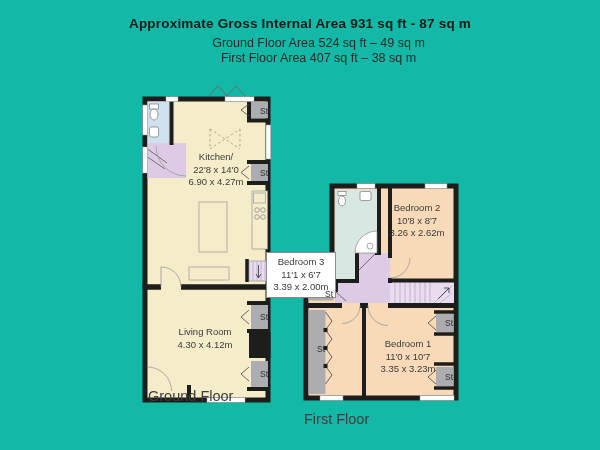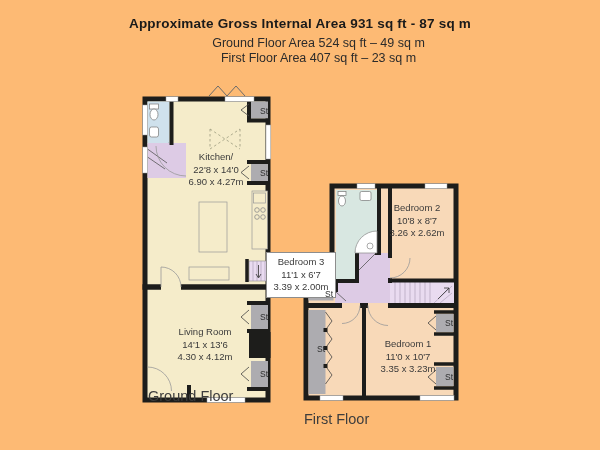--- a/index.html
+++ b/index.html
@@ -1,16 +1,16 @@
 <!DOCTYPE html>
 <html><head>
 <meta charset="utf-8">
 <style>
   html,body{margin:0;padding:0;background:#fff;}
-  #canvas{position:relative;width:600px;height:450px;background:#fdba74;overflow:hidden;
+  #canvas{position:relative;width:600px;height:450px;background:#14b8a6;overflow:hidden;
           font-family:"Liberation Sans", sans-serif;}
   
   .hdr{position:absolute;left:0;top:16px;width:600px;text-align:center;color:#1a1a1a;}
   .hdr .t1{font-size:13.5px;font-weight:bold;margin-bottom:5px;letter-spacing:.2px;}
   .hdr .t2{font-size:12.5px;color:#2b2b2b;line-height:15px;padding-left:37px;}
   
   .plan{position:absolute;}
   .plan svg{position:absolute;left:0;top:0;overflow:visible;}
   .roomlabel{position:absolute;text-align:center;color:#3a3a3a;font-size:9.5px;line-height:12.5px;
              pointer-events:none;white-space:nowrap;}
@@ -21,21 +21,21 @@
   .caption{position:absolute;font-size:14.5px;color:#3d3d3d;}
 </style>
 </head>
 <body>
 
 <div id="canvas">
 
   <div class="hdr">
     <div class="t1">Approximate Gross Internal Area 931 sq ft - 87 sq m</div>
     <div class="t2">Ground Floor Area 524 sq ft – 49 sq m</div>
-    <div class="t2">First Floor Area 407 sq ft – 23 sq m</div>
+    <div class="t2">First Floor Area 407 sq ft – 38 sq m</div>
   </div>
 
   <div class="plan" style="left:141px;top:83px;width:132px;height:322px;">
     <svg width="132" height="322" viewBox="0 0 132 322">
 
       <rect x="4" y="16" width="123" height="301" fill="#f5ecca" stroke="#1d1d1b" stroke-width="5"></rect>
 
       <polyline points="68,13 77,3 86,13 95,3 104,13" fill="none" stroke="#6b6b6b" stroke-width="1"></polyline>
 
       <rect x="6.5" y="18.5" width="22" height="42" fill="#cfe1ec"></rect>
@@ -118,21 +118,20 @@
       </g>
     </svg>
 
     <div class="roomlabel" style="left:30px;top:68px;width:90px;">
       <div>Kitchen/</div>
       <div>22'8 x 14'0</div>
       <div>6.90 x 4.27m</div>
     </div>
     <div class="roomlabel" style="left:19px;top:243px;width:90px;">
       <div>Living Room</div>
-      <div>14'1 x 13'6</div>
       <div>4.30 x 4.12m</div>
     </div>
     <div class="stlabel" style="left:110px;top:22px;width:17px;">St</div>
     <div class="stlabel" style="left:110px;top:84px;width:17px;">St</div>
     <div class="stlabel" style="left:110px;top:228px;width:17px;">St</div>
     <div class="stlabel" style="left:110px;top:285px;width:17px;">St</div>
   </div>
 
   <div class="plan" style="left:300px;top:180px;width:160px;height:226px;">
     <svg width="160" height="226" viewBox="0 0 160 226">

